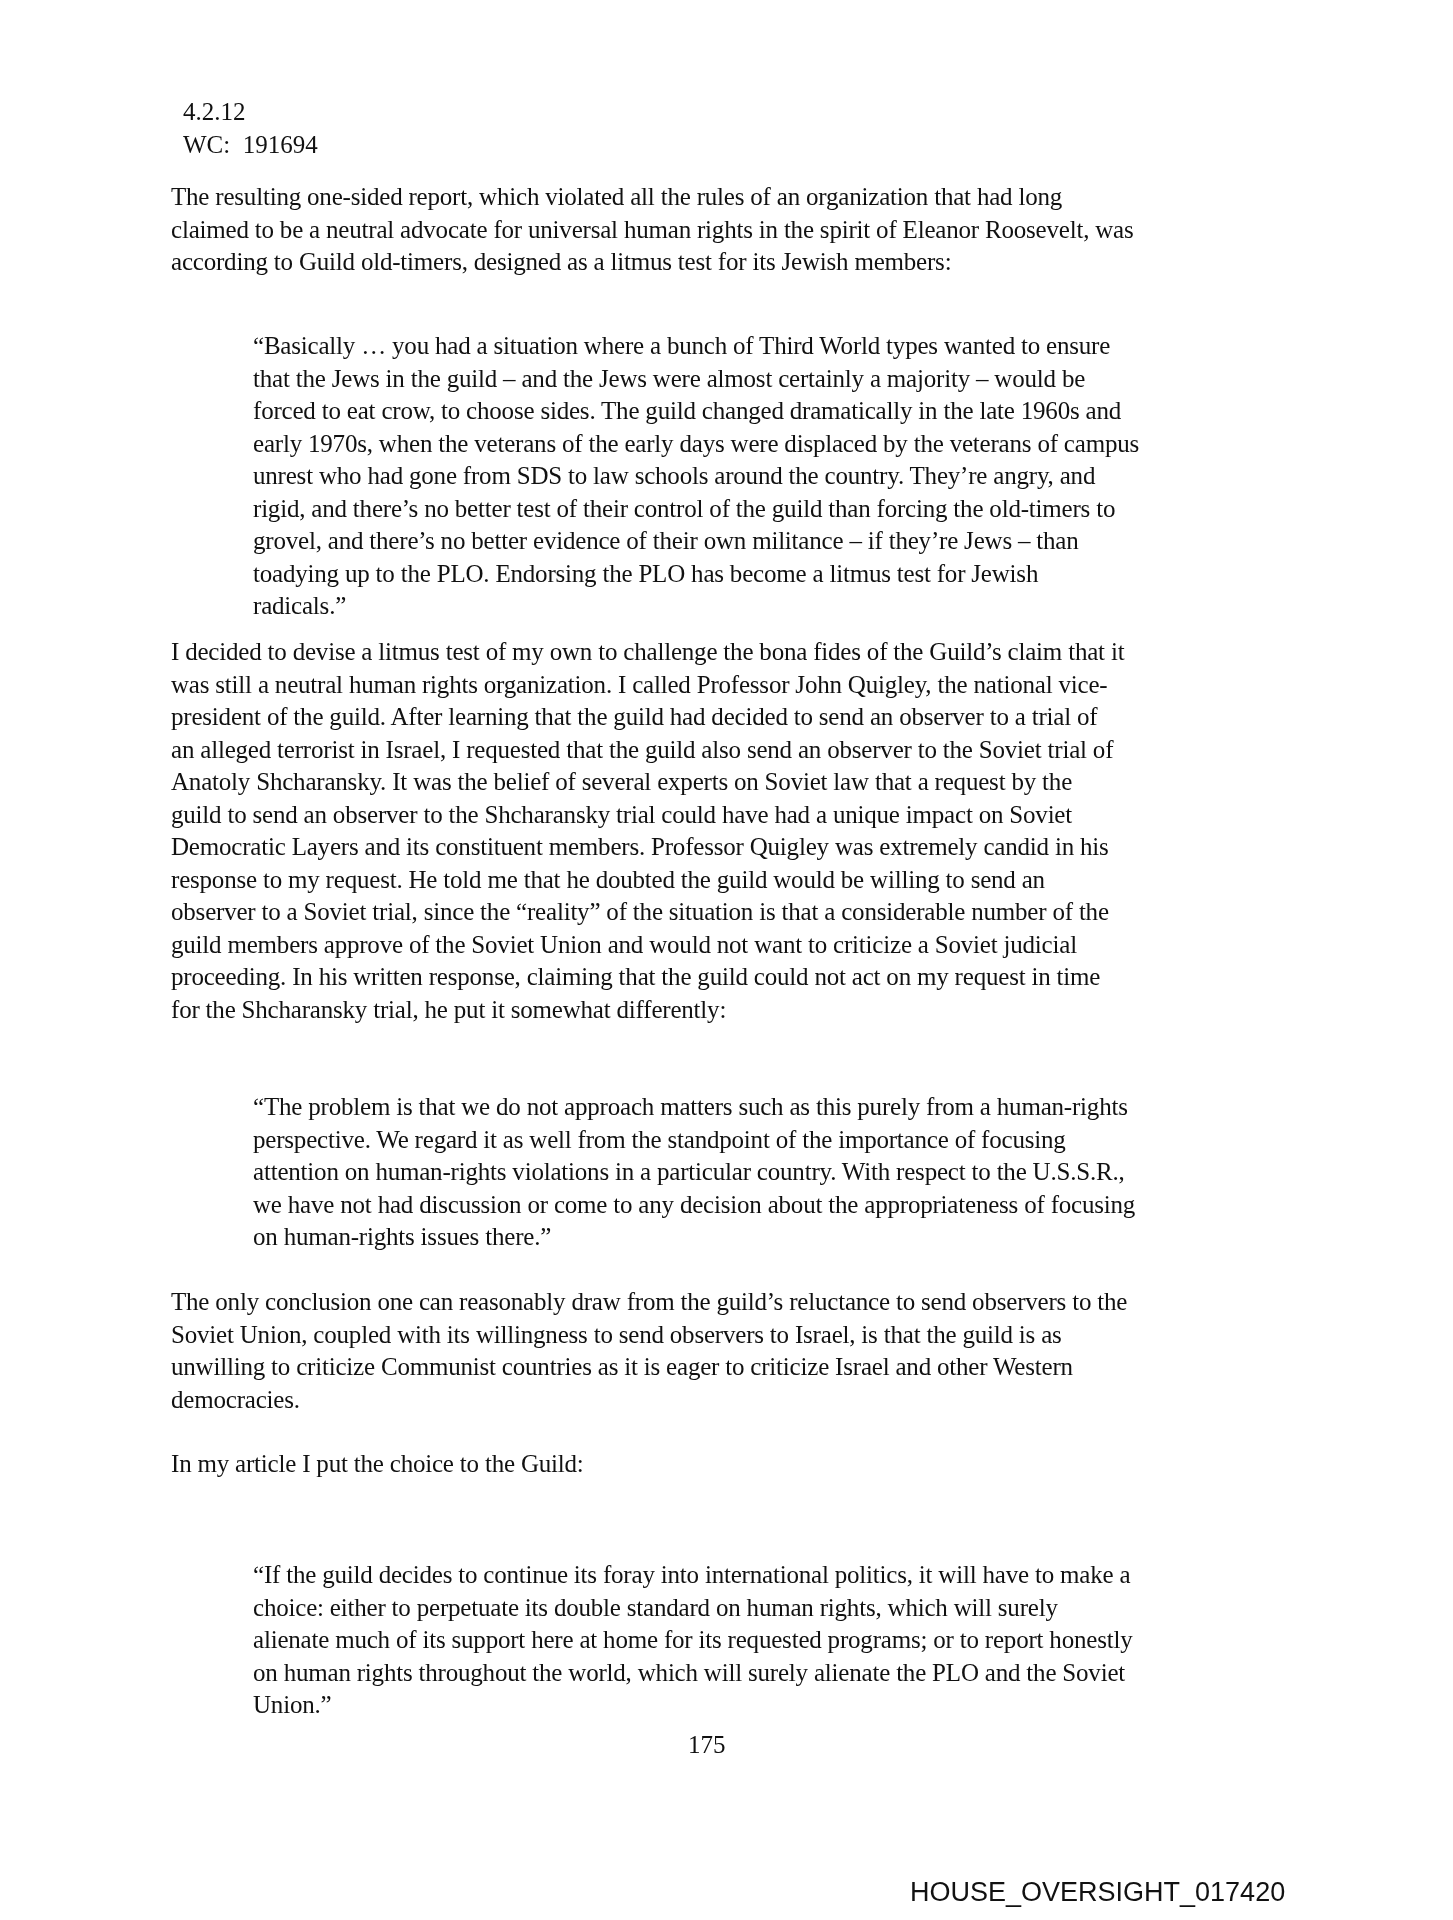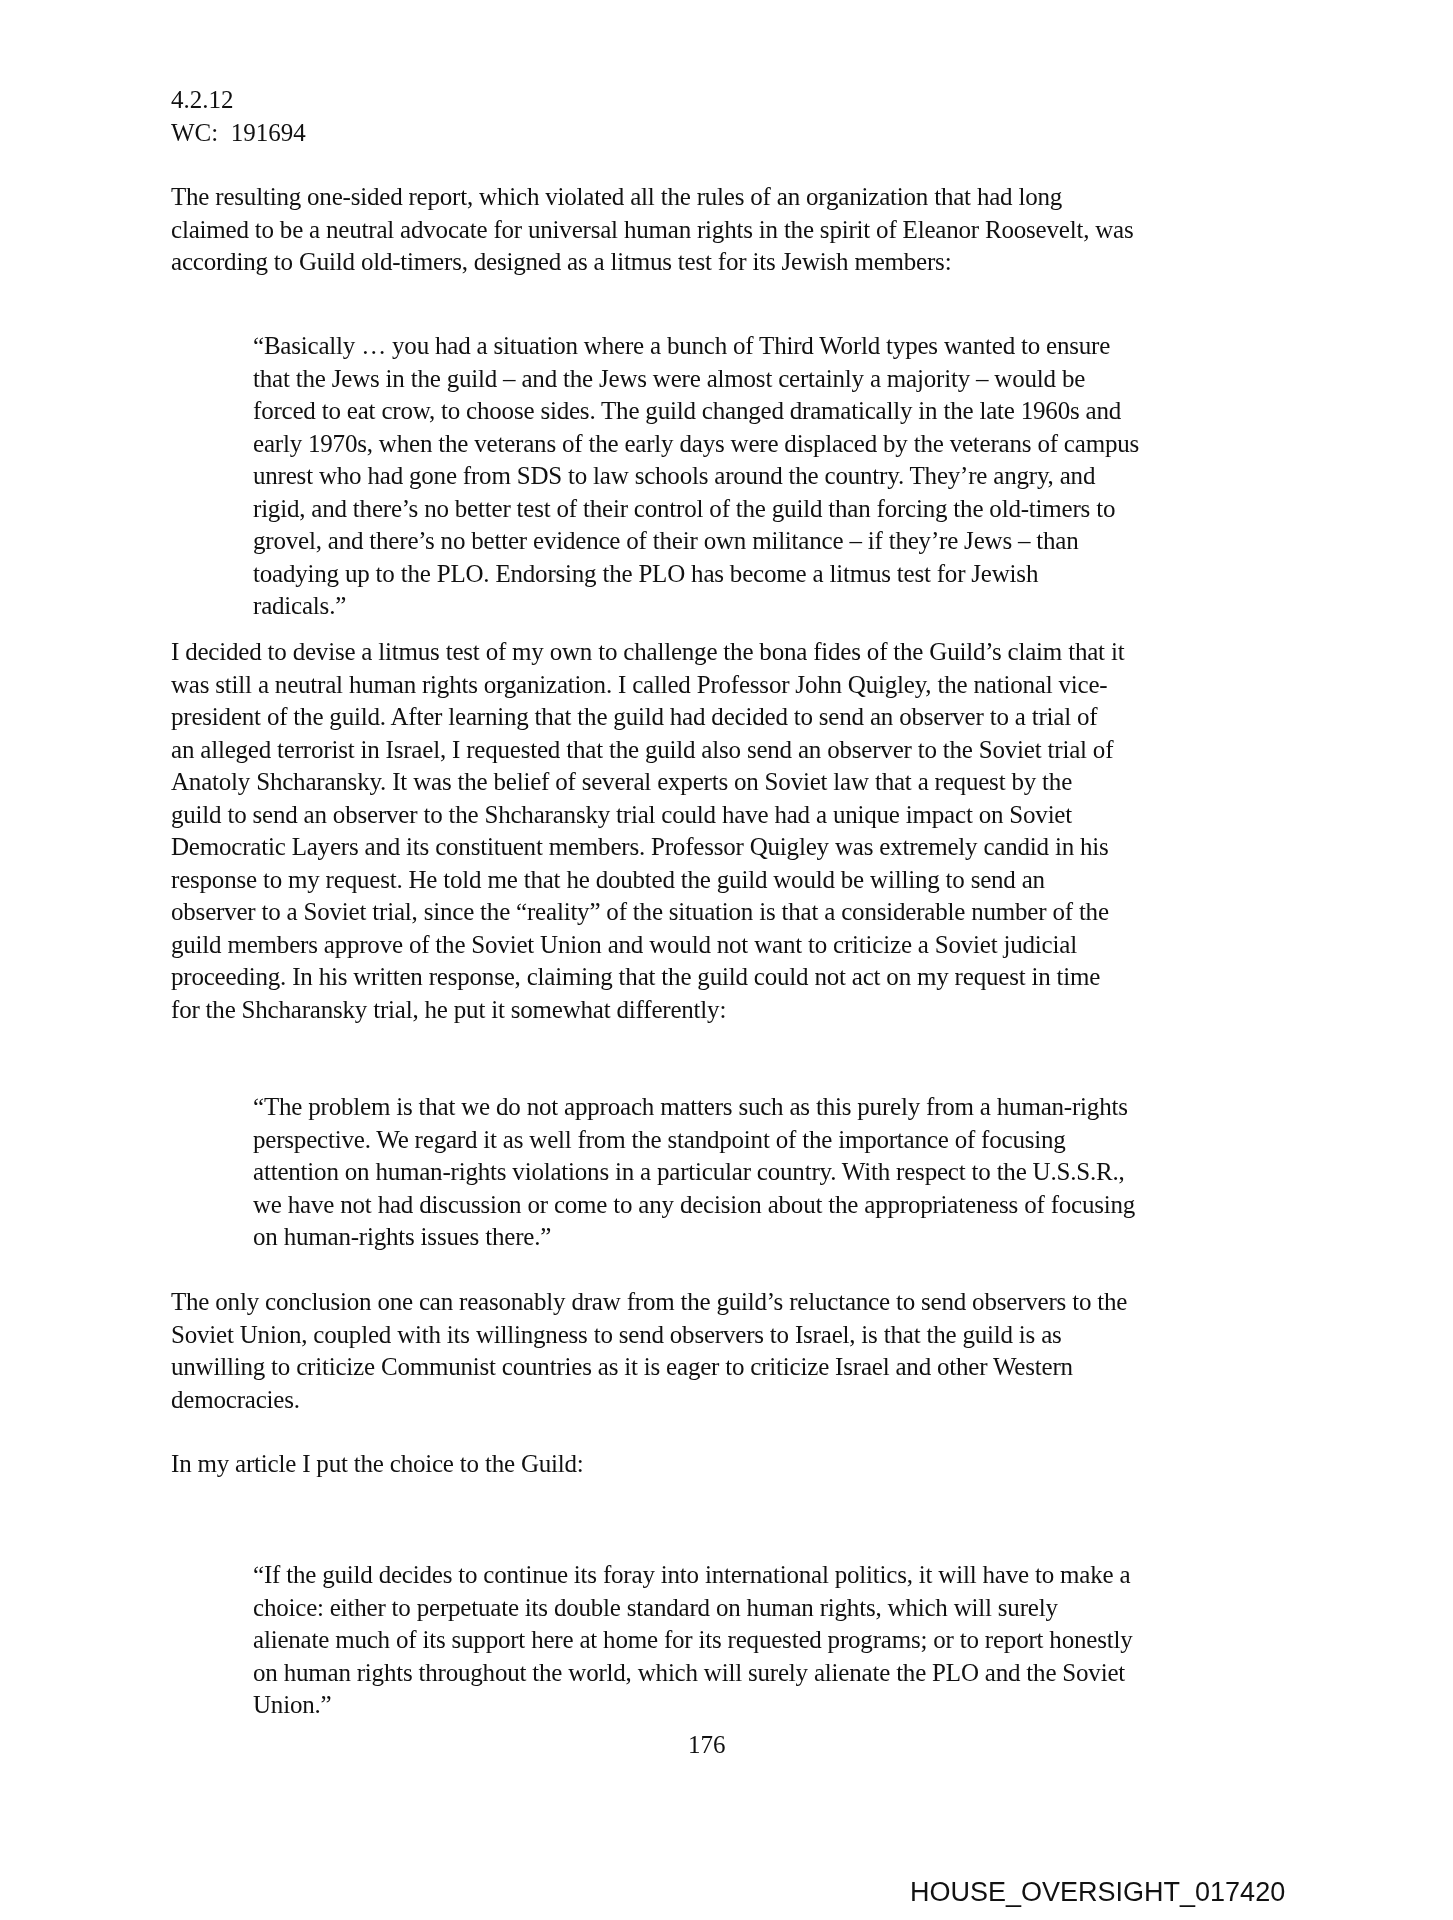--- a/index.html
+++ b/index.html
@@ -28,21 +28,21 @@
       letter-spacing: -0.2px;
       word-spacing: 0px;
       margin: 0;
       font-family: Liberation Serif, serif;
     }
     .header-line {
       position: absolute;
       left: 171px;
       font-size: 25px;
       line-height: 32px;
-      margin: 0;
+      margin: 12px;
       white-space: pre;
     }
     .body-para {
       left: 171px;
       width: 1120px;
     }
     .block-quote {
       left: 253px;
       width: 1040px;
     }
@@ -128,16 +128,16 @@
   </div>
 
   <div class="text-block block-quote" style="top:1513px;margin-top:46px;">
     <span class="line">“If the guild decides to continue its foray into international politics, it will have to make a</span>
     <span class="line">choice:  either to perpetuate its double standard on human rights, which will surely</span>
     <span class="line">alienate much of its support here at home for its requested programs; or to report honestly</span>
     <span class="line">on human rights throughout the world, which will surely alienate the PLO and the Soviet</span>
     <span class="line">Union.”</span>
   </div>
 
-  <p class="page-number">176</p>
+  <p class="page-number">175</p>
   <p class="bates">HOUSE_OVERSIGHT_017420</p>
 
 </div>
 
 </body></html>

